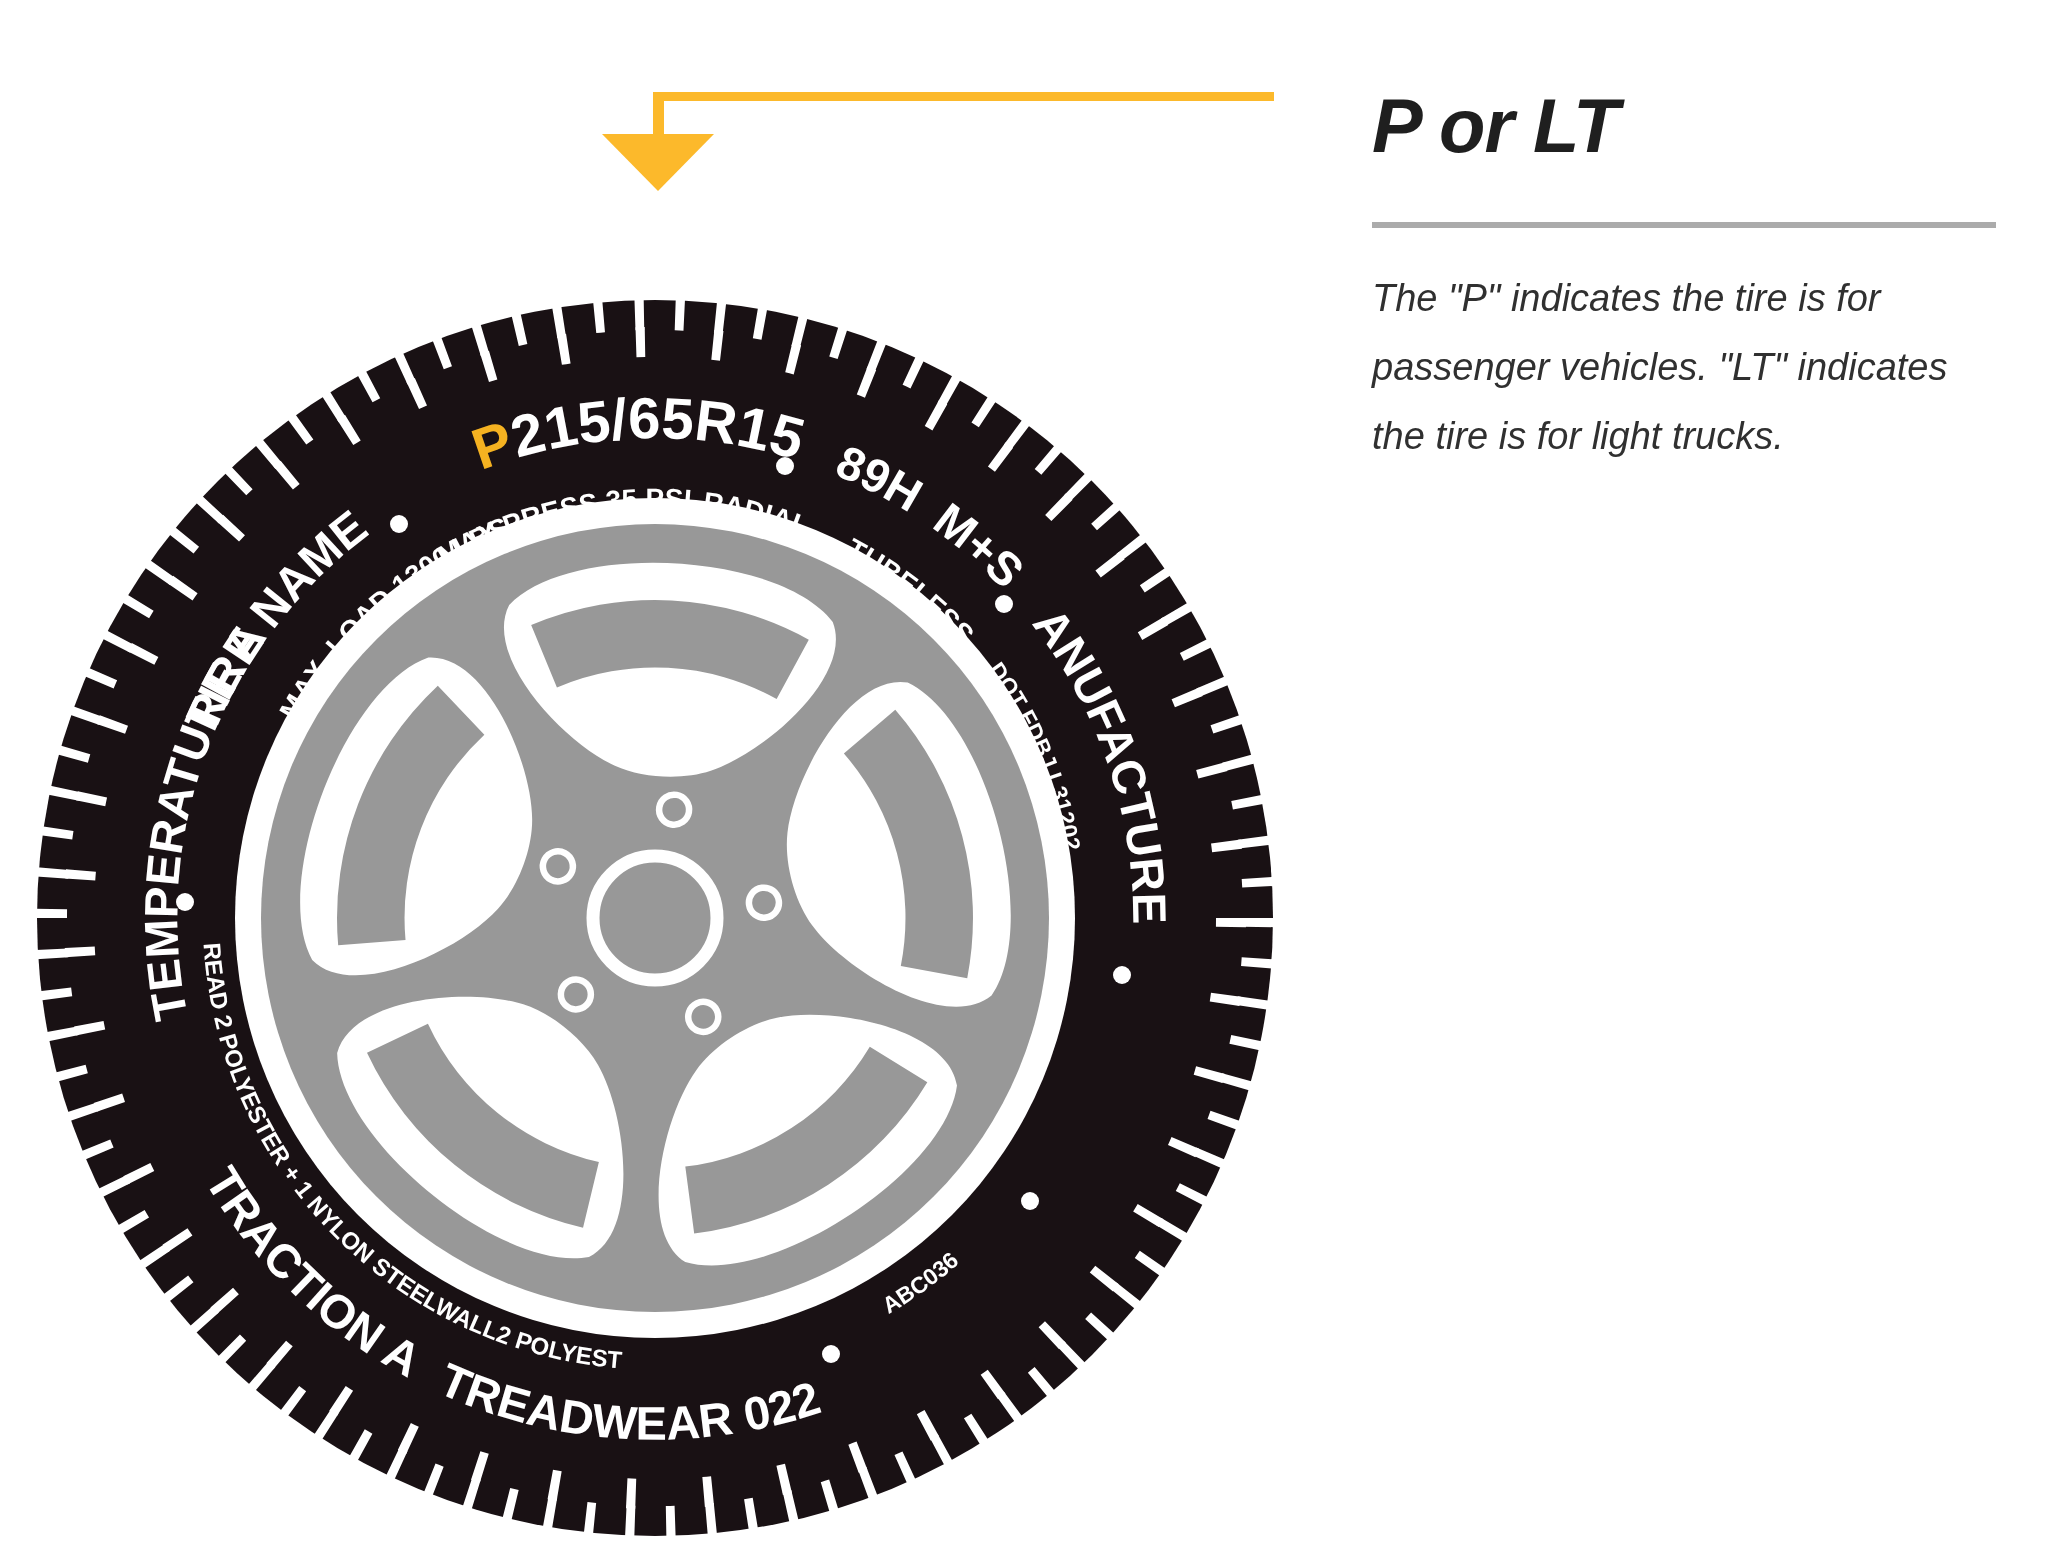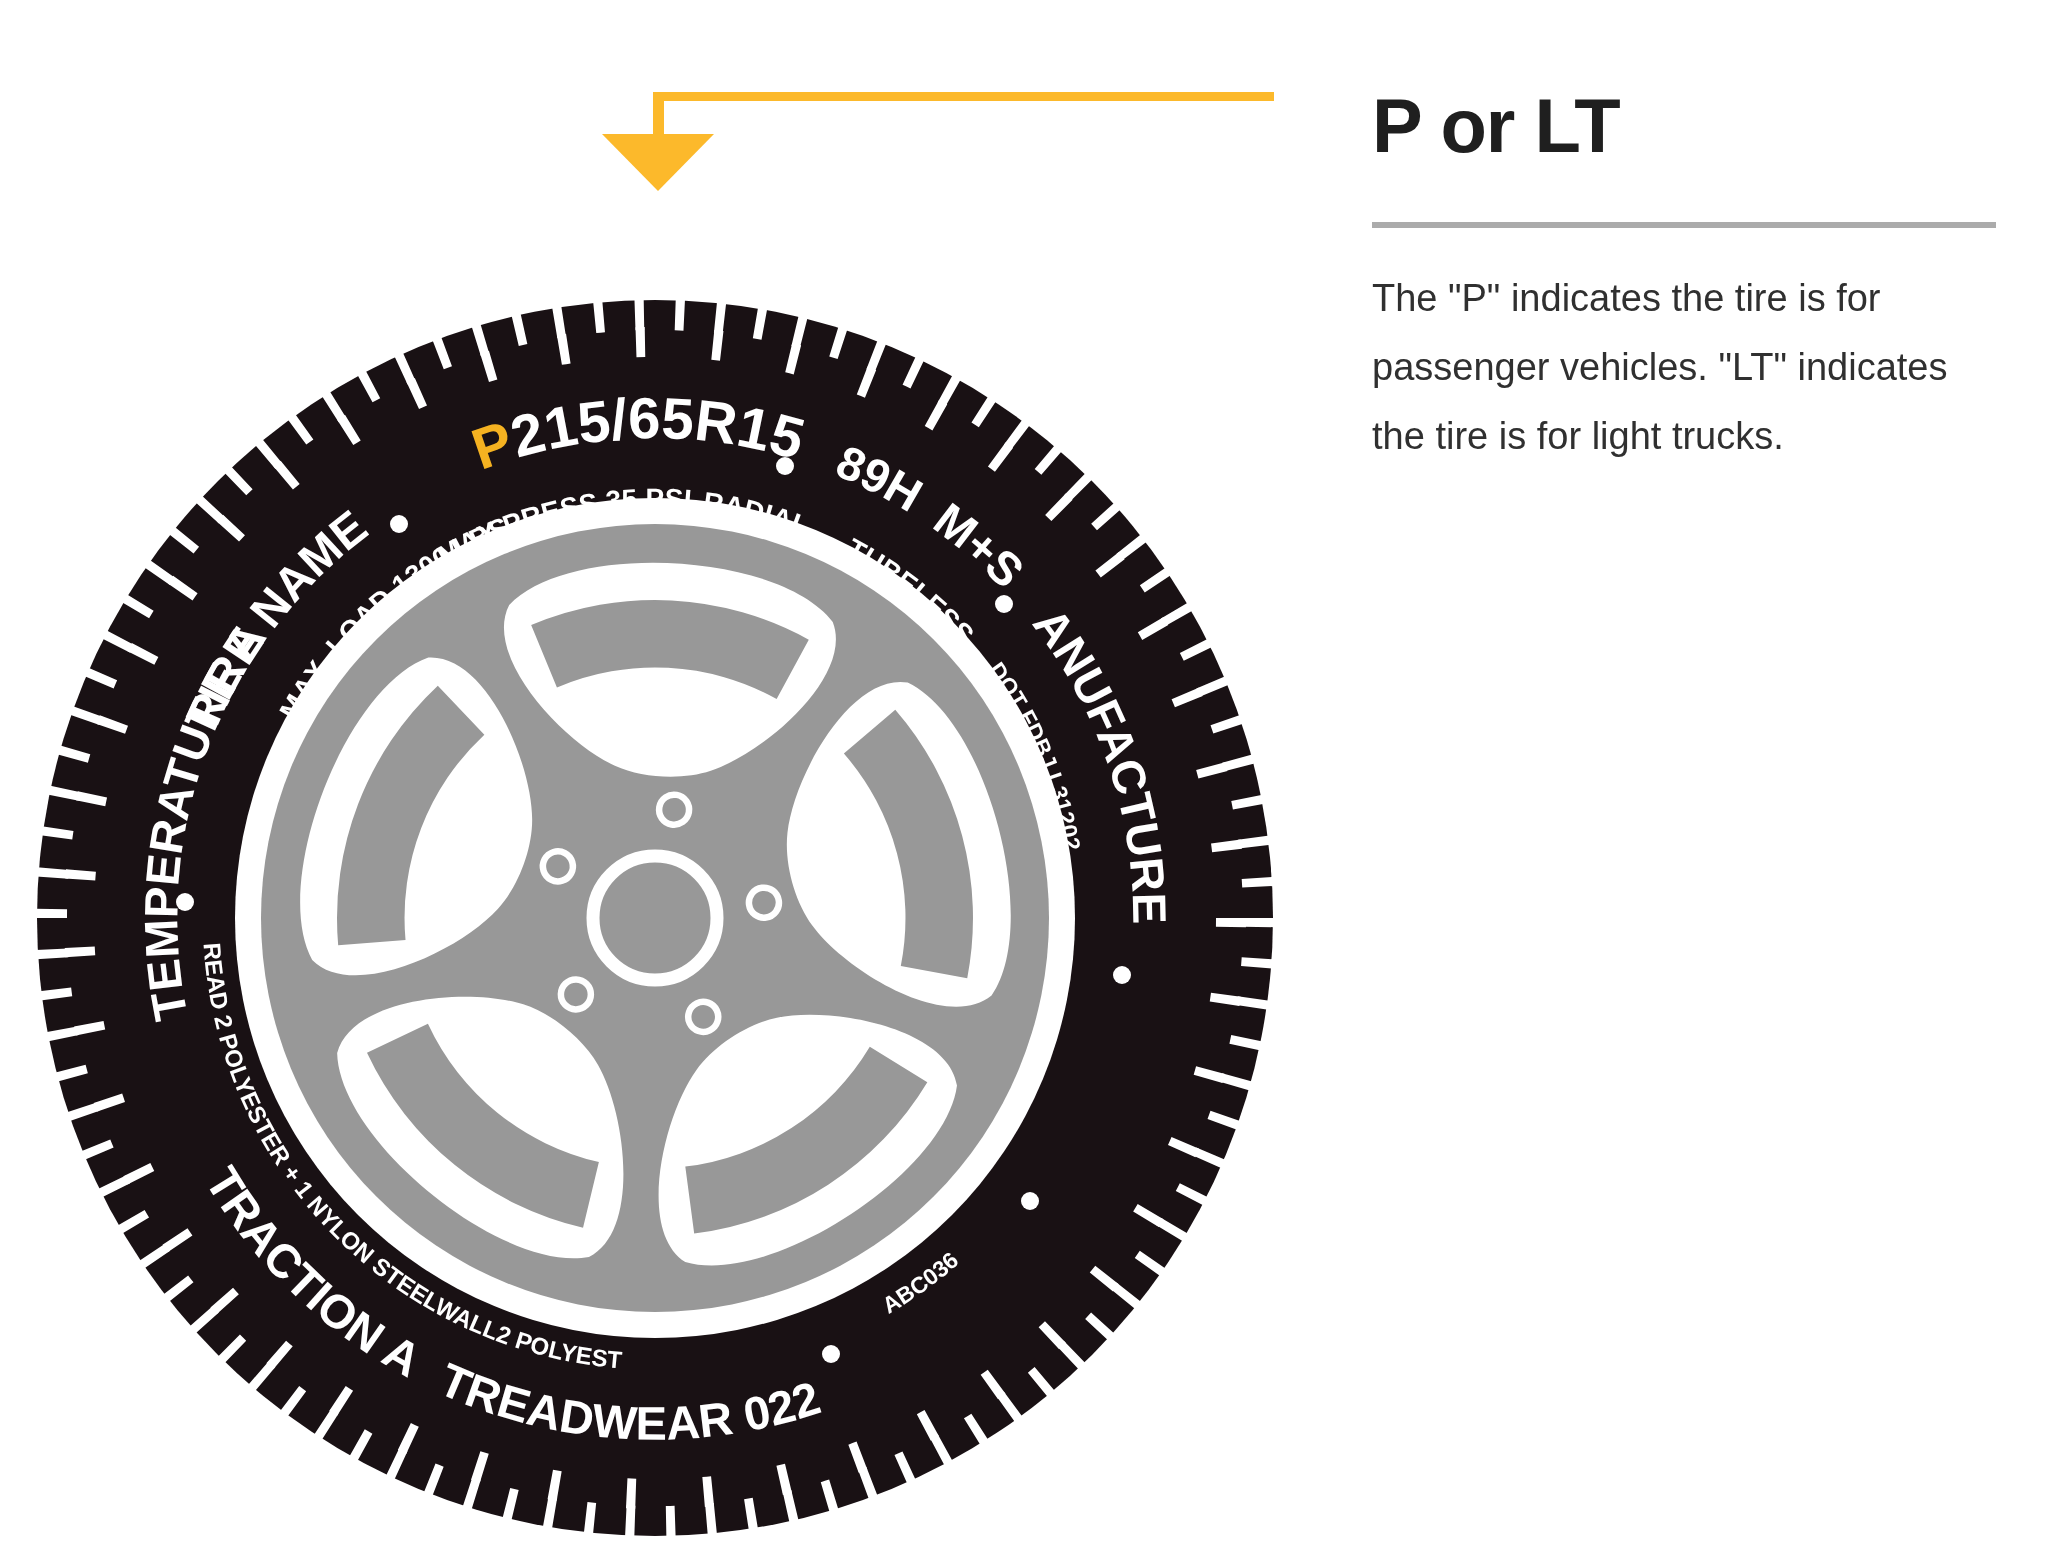--- a/index.html
+++ b/index.html
@@ -3,21 +3,21 @@
 <meta charset="utf-8">
 <style>
   html,body{margin:0;padding:0;background:#ffffff;}
   body{
     width:2048px;height:1568px;position:relative;overflow:hidden;
     font-family:"Liberation Sans", sans-serif;
   }
   .stage{position:absolute;left:0;top:0;width:2048px;height:1568px;}
   svg text{font-family:"Liberation Sans", sans-serif;font-weight:bold;}
   .panel{
-    position:absolute;left:1372px;top:88px;width:630px;
+    position:absolute;left:1372px;top:88px;width:630px;font-style:italic;
   }
   .panel h1{
     margin:0;padding:0;
     font-size:76px;line-height:1.0;font-weight:bold;
     letter-spacing:-1px;color:#1F1F1F;
   }
   .panel .divider{
     margin-top:58px;height:6px;width:624px;background:#ABABAB;border:none;
   }
   .panel p{

